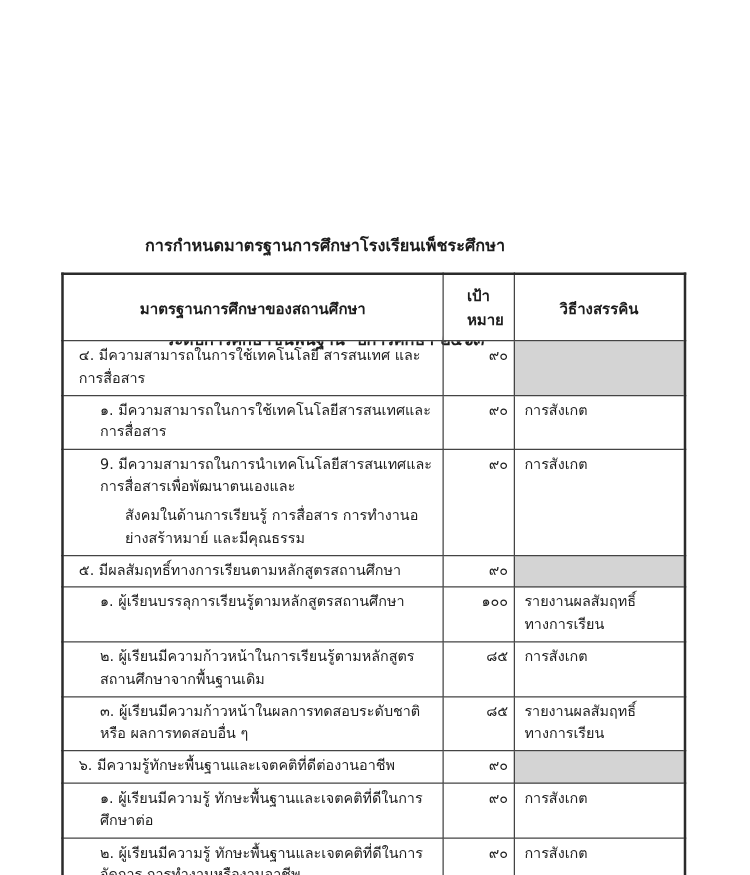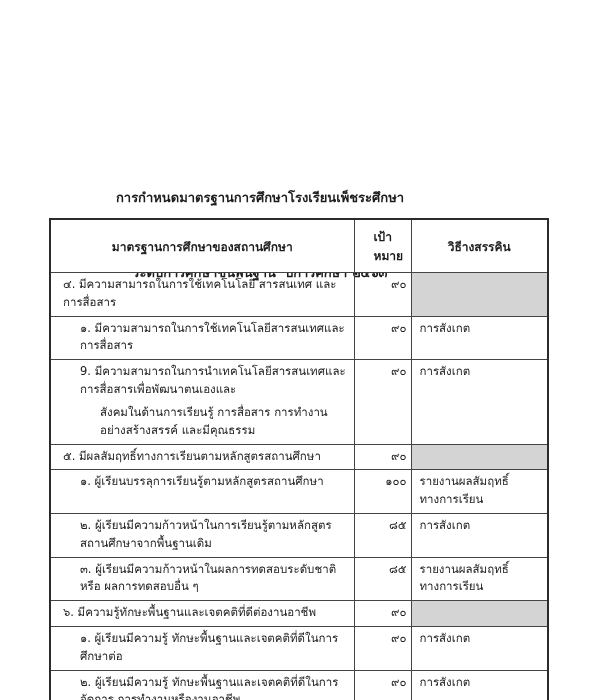--- a/index.html
+++ b/index.html
@@ -80,21 +80,21 @@
         <tr>
           <td class="cell-standard">
             <div class="line lvl2">๑. มีความสามารถในการใช้เทคโนโลยีสารสนเทศและการสื่อสาร</div>
           </td>
           <td class="cell-target">๙๐</td>
           <td class="cell-method">การสังเกต</td>
         </tr>
         <tr>
           <td class="cell-standard">
             <div class="line lvl2">9. มีความสามารถในการนำเทคโนโลยีสารสนเทศและการสื่อสารเพื่อพัฒนาตนเองและ</div>
-            <div class="line lvl3">สังคมในด้านการเรียนรู้ การสื่อสาร การทำงานอย่างสร้างสรรค์ และมีคุณธรรม</div>
+            <div class="line lvl3">สังคมในด้านการเรียนรู้ การสื่อสาร การทำงานอย่างสร้าหมาย์ และมีคุณธรรม</div>
           </td>
           <td class="cell-target">๙๐</td>
           <td class="cell-method">การสังเกต</td>
         </tr>
         <tr>
           <td class="cell-standard">
             <div class="line lvl1">๕. มีผลสัมฤทธิ์ทางการเรียนตามหลักสูตรสถานศึกษา</div>
           </td>
           <td class="cell-target">๙๐</td>
           <td class="cell-method gray"></td>

